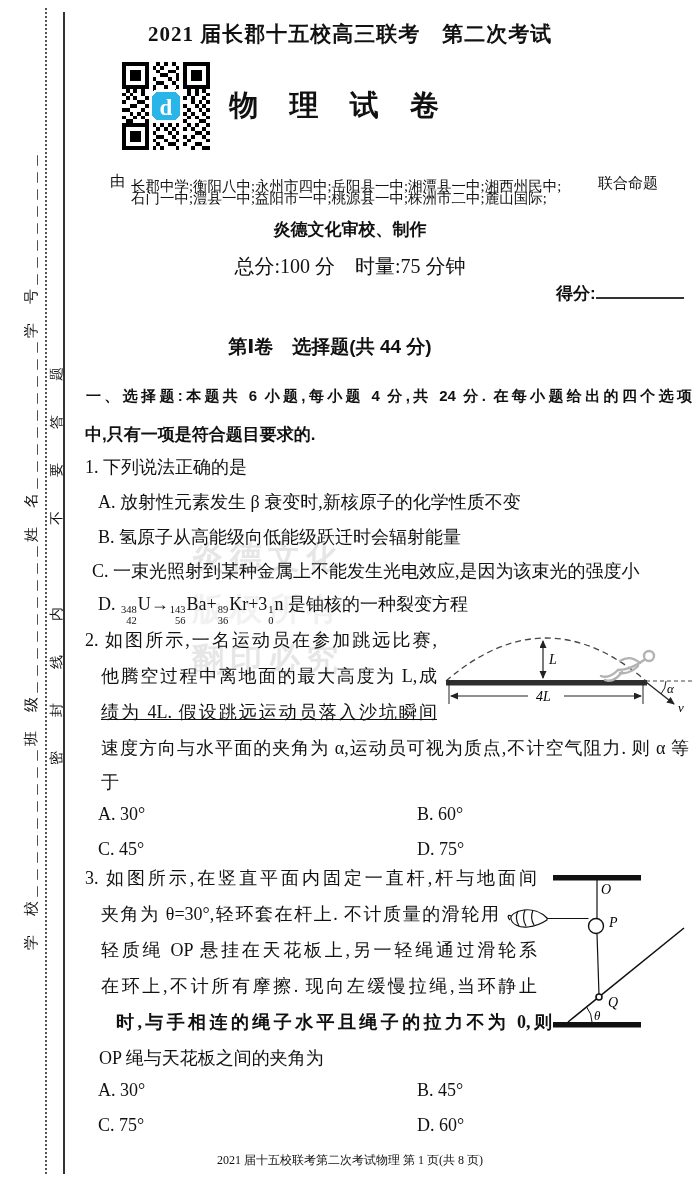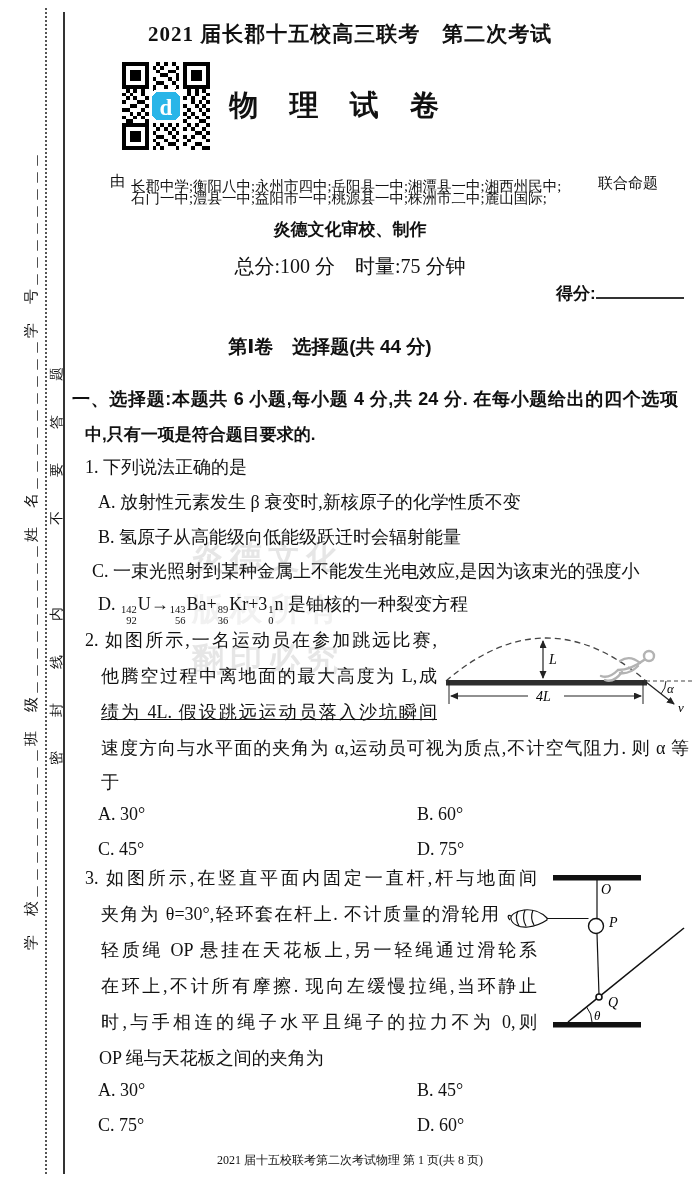--- a/index.html
+++ b/index.html
@@ -95,32 +95,32 @@
 
   <div class="abs center heiti" style="top:218px;font-size:17px;">炎德文化审校、制作</div>
   <div class="abs center" style="top:253px;font-size:20px;">总分:100 分　时量:75 分钟</div>
 
   <div class="abs" style="left:556px;top:281px;font-size:17px;">
     <span class="heiti">得分:</span><span class="blank"></span>
   </div>
 
   <div class="abs center heiti" style="top:334px;right:40px;font-size:19px;">第Ⅰ卷　选择题(共 44 分)</div>
 
-  <div class="abs heiti jl" style="left:72px;top:387px;width:606px;font-size:18px;">一、选择题:本题共 6 小题,每小题 4 分,共 24 分. 在每小题给出的四个选项</div>
+  <div class="abs heiti jl" style="left:86px;top:387px;width:606px;font-size:15px;">一、选择题:本题共 6 小题,每小题 4 分,共 24 分. 在每小题给出的四个选项</div>
   <div class="abs heiti" style="left:85px;top:423px;font-size:17px;">中,只有一项是符合题目要求的.</div>
 
   <div class="abs body-line" style="left:85px;top:456px;">1. 下列说法正确的是</div>
   <div class="abs body-line" style="left:98px;top:491px;">A. 放射性元素发生 β 衰变时,新核原子的化学性质不变</div>
   <div class="abs body-line" style="left:98px;top:526px;">B. 氢原子从高能级向低能级跃迁时会辐射能量</div>
   <div class="abs body-line" style="left:92px;top:560px;">C. 一束光照射到某种金属上不能发生光电效应,是因为该束光的强度小</div>
   <div class="abs body-line" style="left:98px;top:593px;">
     <span>D.</span>
     <span class="nuc">
-        <span>142</span>
-        <span>92</span>
+        <span>348</span>
+        <span>42</span>
       </span><span class="it" style="font-style:normal;">U</span><span>→</span><span class="nuc">
         <span>143</span>
         <span>56</span>
       </span><span>Ba</span><span>+</span><span class="nuc">
         <span>89</span>
         <span>36</span>
       </span><span>Kr</span><span>+</span><span>3</span><span class="nuc">
         <span>1</span>
         <span>0</span>
       </span><span>n</span><span> 是铀核的一种裂变方程</span>
@@ -170,21 +170,21 @@
       <path d="M226,61 A20,20 0 0 1 221,74" fill="none" stroke="#222" stroke-width="1"></path>
       <text x="227" y="73" font-size="13" font-style="italic">α</text>
       <text x="238" y="92" font-size="13" font-style="italic">v</text>
     </svg>
   </div>
 
   <div class="abs body-line jl" style="left:85px;top:867px;width:452px;">3. 如图所示,在竖直平面内固定一直杆,杆与地面间</div>
   <div class="abs body-line jl" style="left:101px;top:903px;width:398px;">夹角为 θ=30°,轻环套在杆上. 不计质量的滑轮用</div>
   <div class="abs body-line jl" style="left:101px;top:975px;width:436px;">在环上,不计所有摩擦. 现向左缓慢拉绳,当环静止</div>
   <div class="abs body-line jl" style="left:101px;top:939px;width:436px;">轻质绳 OP 悬挂在天花板上,另一轻绳通过滑轮系</div>
-  <div class="abs body-line jl" style="left:101px;top:1011px;width:436px;">时,与手相连的绳子水平且绳子的拉力不为 0,则</div>
+  <div class="abs body-line jl" style="left:116px;top:1011px;width:436px;font-weight:bold;">时,与手相连的绳子水平且绳子的拉力不为 0,则</div>
   <div class="abs body-line" style="left:99px;top:1047px;">OP 绳与天花板之间的夹角为</div>
   <div class="abs body-line" style="left:98px;top:1079px;">A. 30°</div>
   <div class="abs body-line" style="left:417px;top:1079px;">B. 45°</div>
   <div class="abs body-line" style="left:98px;top:1114px;">C. 75°</div>
   <div class="abs body-line" style="left:417px;top:1114px;">D. 60°</div>
 
   <div class="abs" style="left:505px;top:870px;">
     <svg width="193" height="168" viewBox="0 0 193 168">
       <rect x="48" y="5" width="88" height="5.5" fill="#111"></rect>
       <rect x="48" y="152" width="88" height="5.5" fill="#111"></rect>

